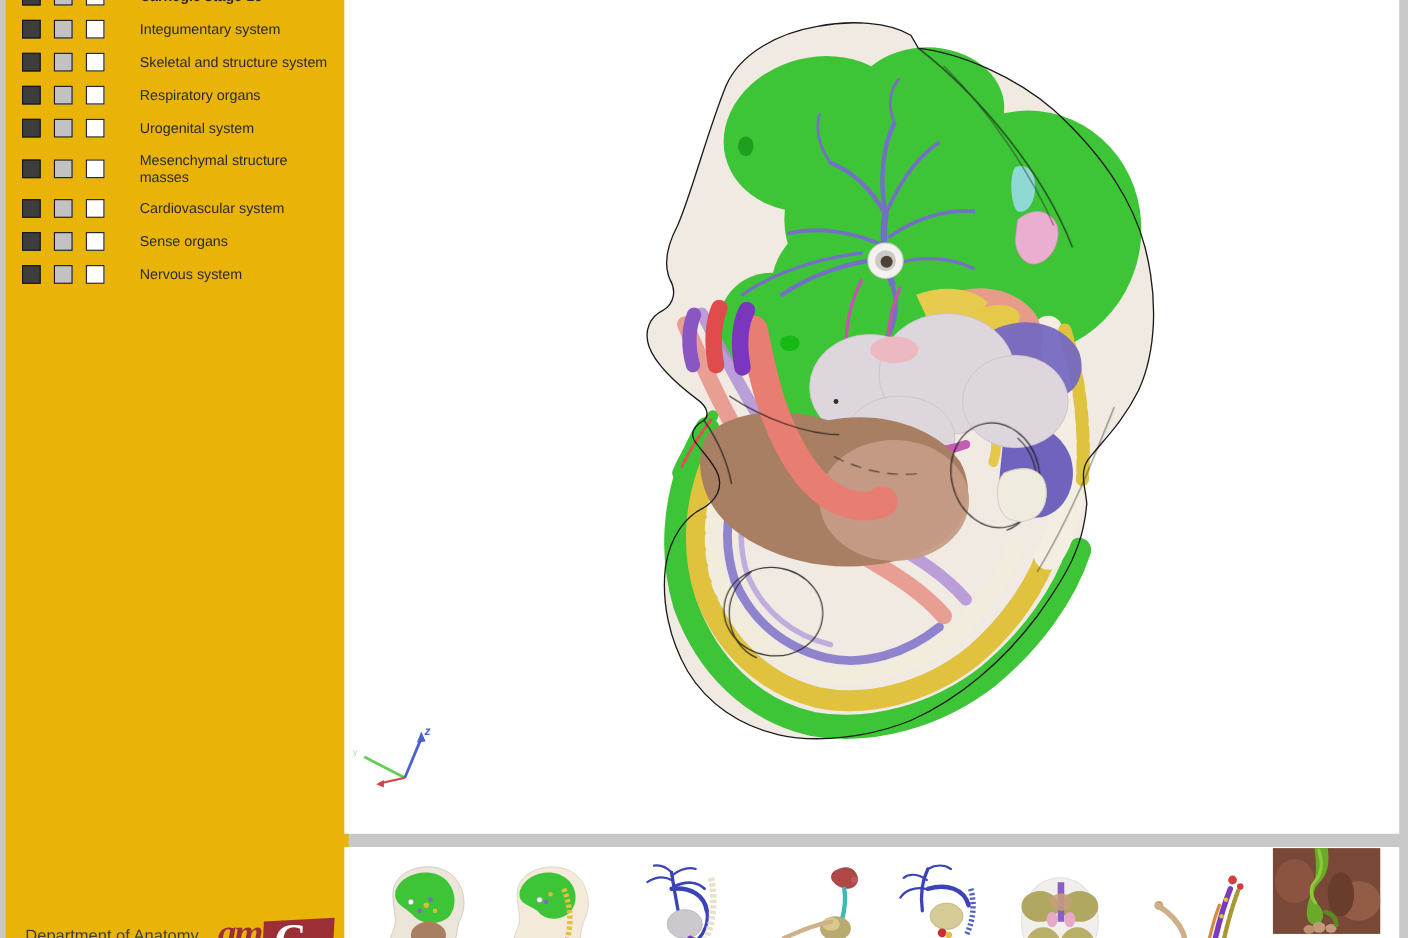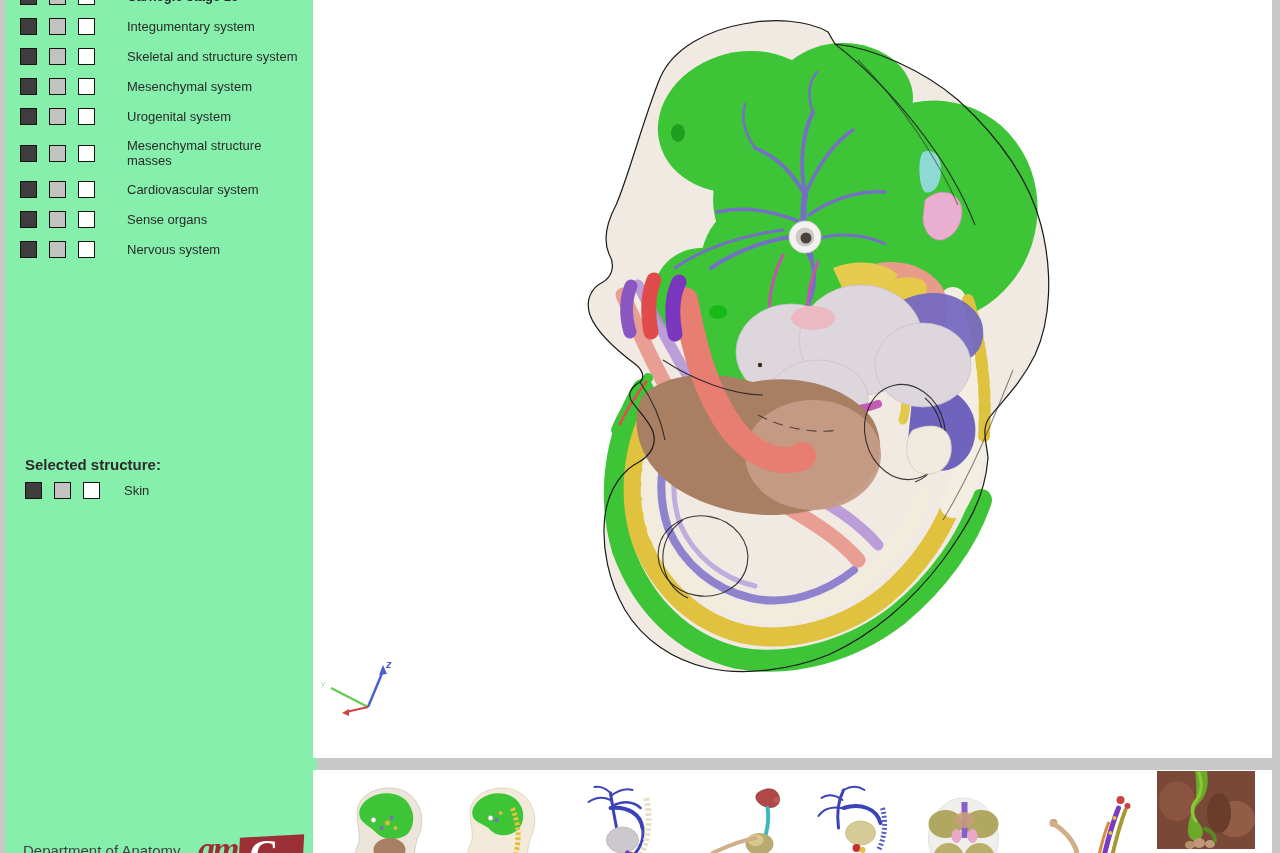--- a/index.html
+++ b/index.html
@@ -1,21 +1,21 @@
 <!DOCTYPE html>
 <html><head>
 <meta charset="utf-8">
 <style>
   * { margin:0; padding:0; box-sizing:border-box; }
   html,body { width:1280px; height:853px; overflow:hidden; background:#c8c8c8;
               font-family:"Liberation Sans", sans-serif; color:#2b2b2b; }
 
   
   .sidebar { position:absolute; left:5px; top:0; width:312px; height:853px;
-             background:#86efac; overflow:hidden; }
+             background:#eab308; overflow:hidden; }
   .systems { padding:0 0 0 15px; margin-top:-12px; }
   .row { display:flex; align-items:center; margin-bottom:13px; }
   .cb { width:17px; height:17px; border:1.6px solid #141414; margin-right:12px;
         flex:0 0 auto; display:inline-block; }
   .cb-dark  { background:#3d3d3d; }
   .cb-mid   { background:#c2c2c2; }
   .cb-empty { background:#ffffff; }
   .lbl { font-size:13px; line-height:15px; margin-left:20px; max-width:172px; color:#2b2b2b; }
   .stage .lbl { font-weight:bold; }
 
@@ -65,21 +65,21 @@
     <div class="row">
       <span class="cb cb-dark"></span>
       <span class="cb cb-mid"></span>
       <span class="cb cb-empty"></span>
       <span class="lbl">Skeletal and structure system</span>
     </div>
     <div class="row">
       <span class="cb cb-dark"></span>
       <span class="cb cb-mid"></span>
       <span class="cb cb-empty"></span>
-      <span class="lbl">Mesenchymal system</span>
+      <span class="lbl">Respiratory organs</span>
     </div>
     <div class="row">
       <span class="cb cb-dark"></span>
       <span class="cb cb-mid"></span>
       <span class="cb cb-empty"></span>
       <span class="lbl">Urogenital system</span>
     </div>
     <div class="row">
       <span class="cb cb-dark"></span>
       <span class="cb cb-mid"></span>
@@ -99,29 +99,20 @@
       <span class="lbl">Sense organs</span>
     </div>
     <div class="row">
       <span class="cb cb-dark"></span>
       <span class="cb cb-mid"></span>
       <span class="cb cb-empty"></span>
       <span class="lbl">Nervous system</span>
     </div>
   </div>
 
-  <div class="selected-block">
-    <h2>Selected structure:</h2>
-    <div class="selected-row">
-      <span class="cb cb-dark"></span>
-      <span class="cb cb-mid"></span>
-      <span class="cb cb-empty"></span>
-      <span class="lbl">Skin</span>
-    </div>
-  </div>
 
   <div class="footer">
     <span class="dept">Department of Anatomy</span>
     <span class="logo">
       <span class="logo-am">am</span>
       <span class="logo-flag">
           <span class="c">C</span>
         </span>
     </span>
   </div>

